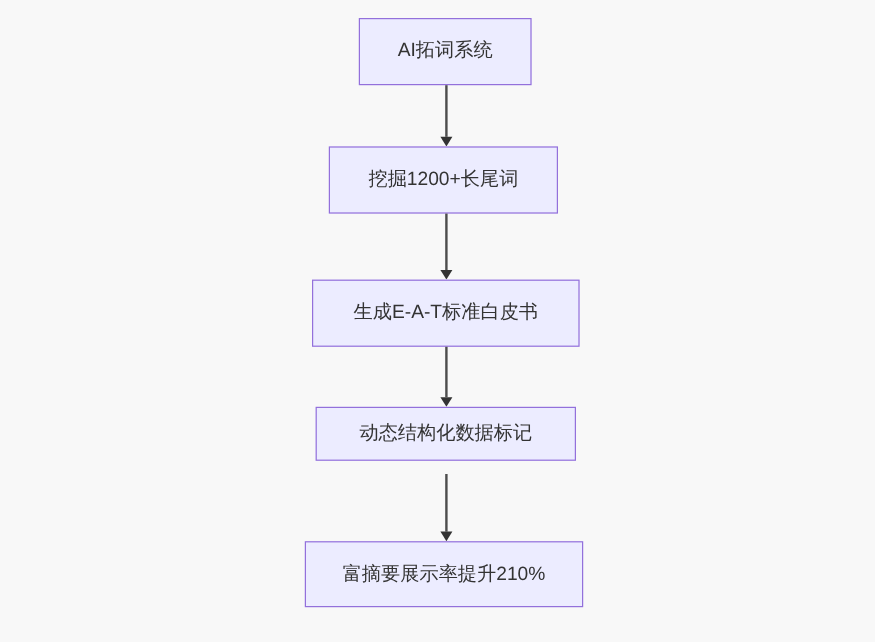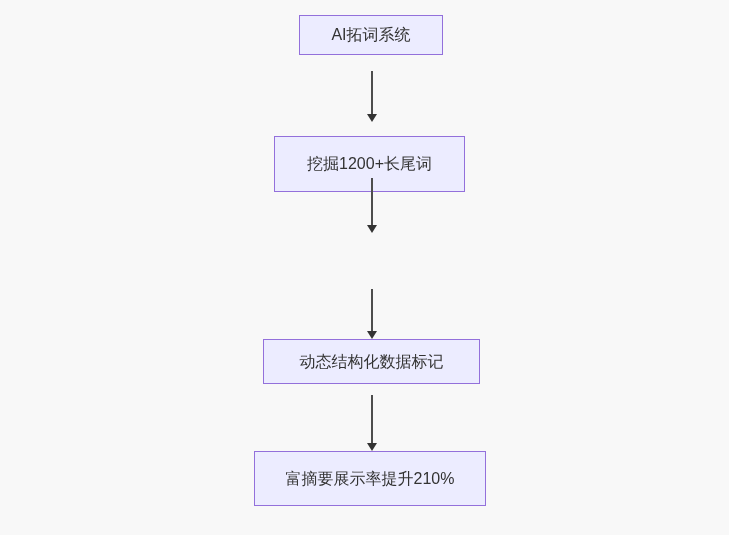--- a/index.html
+++ b/index.html
@@ -17,22 +17,22 @@
     background: #ececff;
     border: 1.5px solid #9370db;
     display: flex;
     align-items: center;
     justify-content: center;
     color: #333333;
     font-size: 16px;
     line-height: 1.2;
     white-space: nowrap;
   }
-  .n1 { left: 299px; top: 15px;  width: 144px; height: 40px; text-align: center; }
-  .n2 { left: 274px; top: 122px; width: 191px; height: 56px; margin-top: 14px; }
+  .n1 { left: 299px; top: 15px;  width: 144px; height: 56px; text-align: center; }
+  .n2 { left: 274px; top: 122px; width: 191px; height: 56px; }
   .n3 { left: 260px; top: 233px; width: 223px; height: 56px; }
   .n4 { left: 263px; top: 339px; width: 217px; height: 45px; }
   .n5 { left: 254px; top: 451px; width: 232px; height: 55px; }
 
   .edge {
     position: absolute;
     left: 366px;
     width: 11px;
     display: flex;
     flex-direction: column;
@@ -71,20 +71,23 @@
 
   <div class="node n2">
     <span>挖掘1200+长尾词</span>
   </div>
 
   <div class="edge e2">
     <div class="edge-line"></div>
     <div class="edge-head"></div>
   </div>
 
+  <div class="node n3">
+    <span>生成E-A-T标准白皮书</span>
+  </div>
 
   <div class="edge e3">
     <div class="edge-line"></div>
     <div class="edge-head"></div>
   </div>
 
   <div class="node n4">
     <span>动态结构化数据标记</span>
   </div>
 

